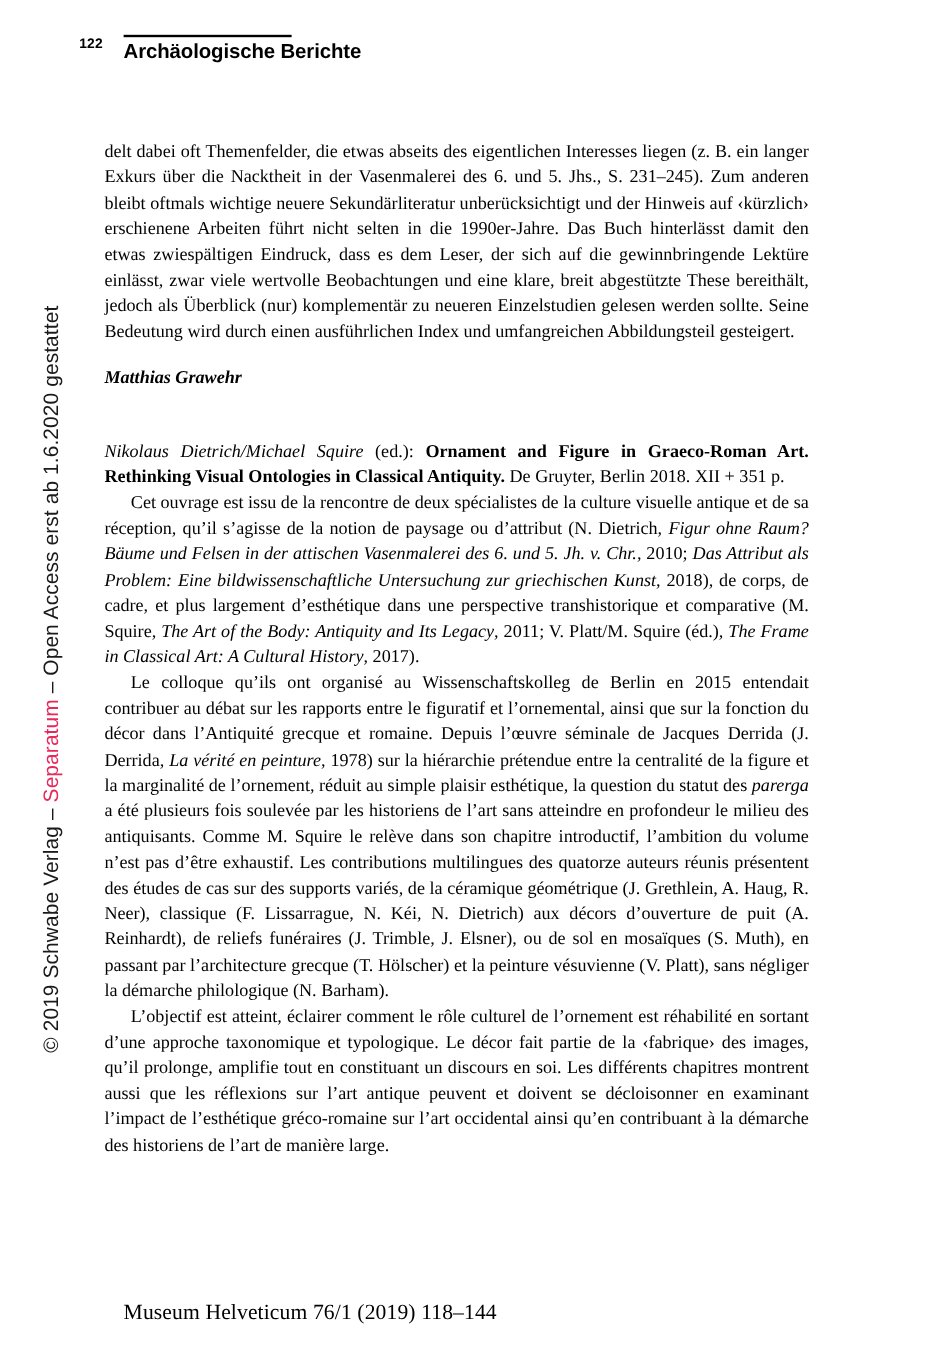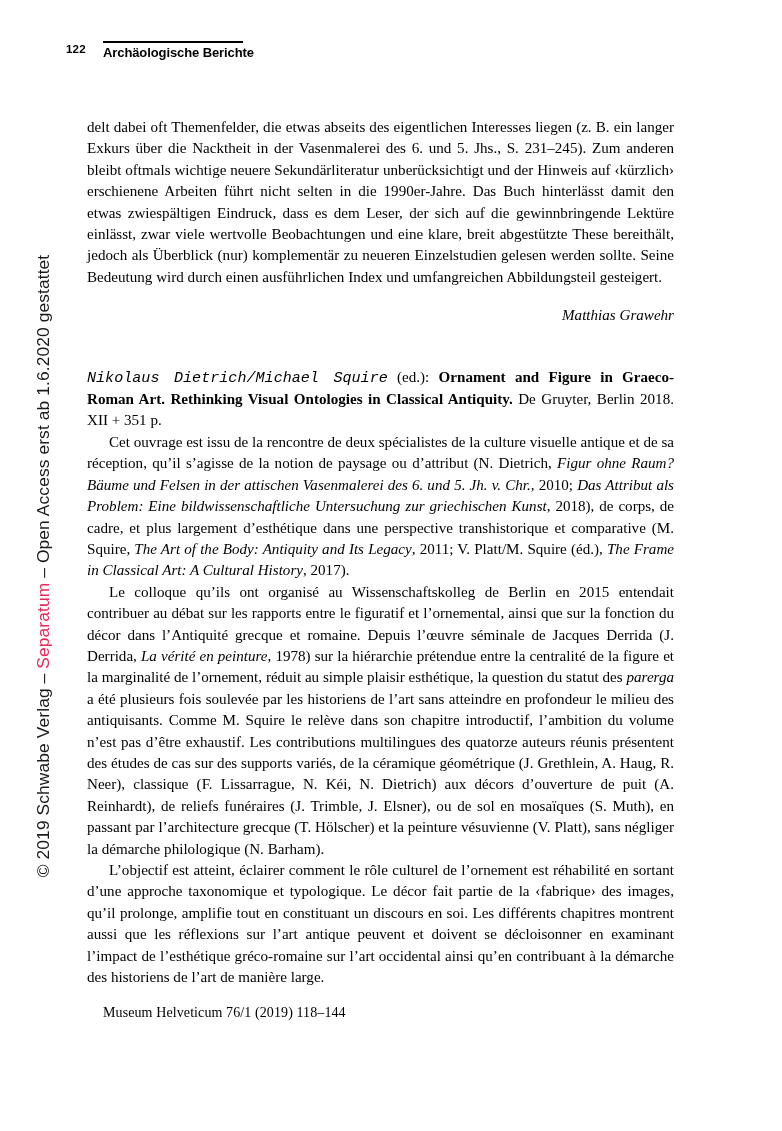--- a/index.html
+++ b/index.html
@@ -14,21 +14,21 @@
     overflow: hidden;
     font-family: "Liberation Serif", "DejaVu Serif", serif;
     color: #000000;
     -webkit-font-smoothing: antialiased;
   }
 
   
   .running-head {
     position: absolute;
     left: 66px;
-    top: 41px;
+    top: 29px;
     width: 620px;
     height: 22px;
   }
   .running-head .page-num {
     position: absolute;
     left: 0px;
     top: 2px;
     font-family: "Liberation Sans", "DejaVu Sans", sans-serif;
     font-weight: bold;
     font-size: 11.5px;
@@ -41,21 +41,21 @@
     width: 140px;
     height: 2.2px;
     background: #000;
   }
   .running-head .rh-title {
     position: absolute;
     left: 37px;
     top: 4px;
     font-family: "Liberation Sans", "DejaVu Sans", sans-serif;
     font-weight: bold;
-    font-size: 13px;
+    font-size: 17px;
     letter-spacing: -0.1px;
     white-space: nowrap;
   }
 
   
   .text-column {
     position: absolute;
     left: 87px;
     top: 96px;
     width: 587px;
@@ -72,31 +72,31 @@
   .para.indent {
     text-indent: 22px;
   }
   .para + .para { margin-top: 0; }
 
   .sig {
     margin: 0;
     font-size: 15.1px;
     line-height: 21.4px;
     font-style: italic;
-    text-align: right;
+    font-weight: bold;
   }
   .sig.after-para { margin-top: 17px; }
 
   .book-entry {
     margin: 0;
     font-size: 15.1px;
     line-height: 21.4px;
     text-align: justify;
   }
-  .book-entry .authors { font-style: italic; font-family: Liberation Mono, monospace; }
+  .book-entry .authors { font-style: italic; }
   .book-entry .title { font-weight: bold; }
 
   .gap-large { height: 40px; }
 
   i { font-style: italic; }
 
   
   .vertical-band {
     position: absolute;
     left: 0px;
@@ -120,22 +120,22 @@
     text-align: center;
   }
   .vertical-text .sep {
     color: #e8285a;
   }
 
   
   .footer {
     position: absolute;
     left: 103px;
-    top: 1004px;
-    font-size: 14px;
+    top: 1084px;
+    font-size: 18px;
     line-height: 18px;
     letter-spacing: 0.1px;
   }
 </style>
 </head>
 <body>
 
 <div class="vertical-band">
   <div class="vertical-text"><span>© 2019 Schwabe Verlag – </span><span class="sep">Separatum</span><span> – Open Access erst ab 1.6.2020 gestattet</span></div>
 </div>

